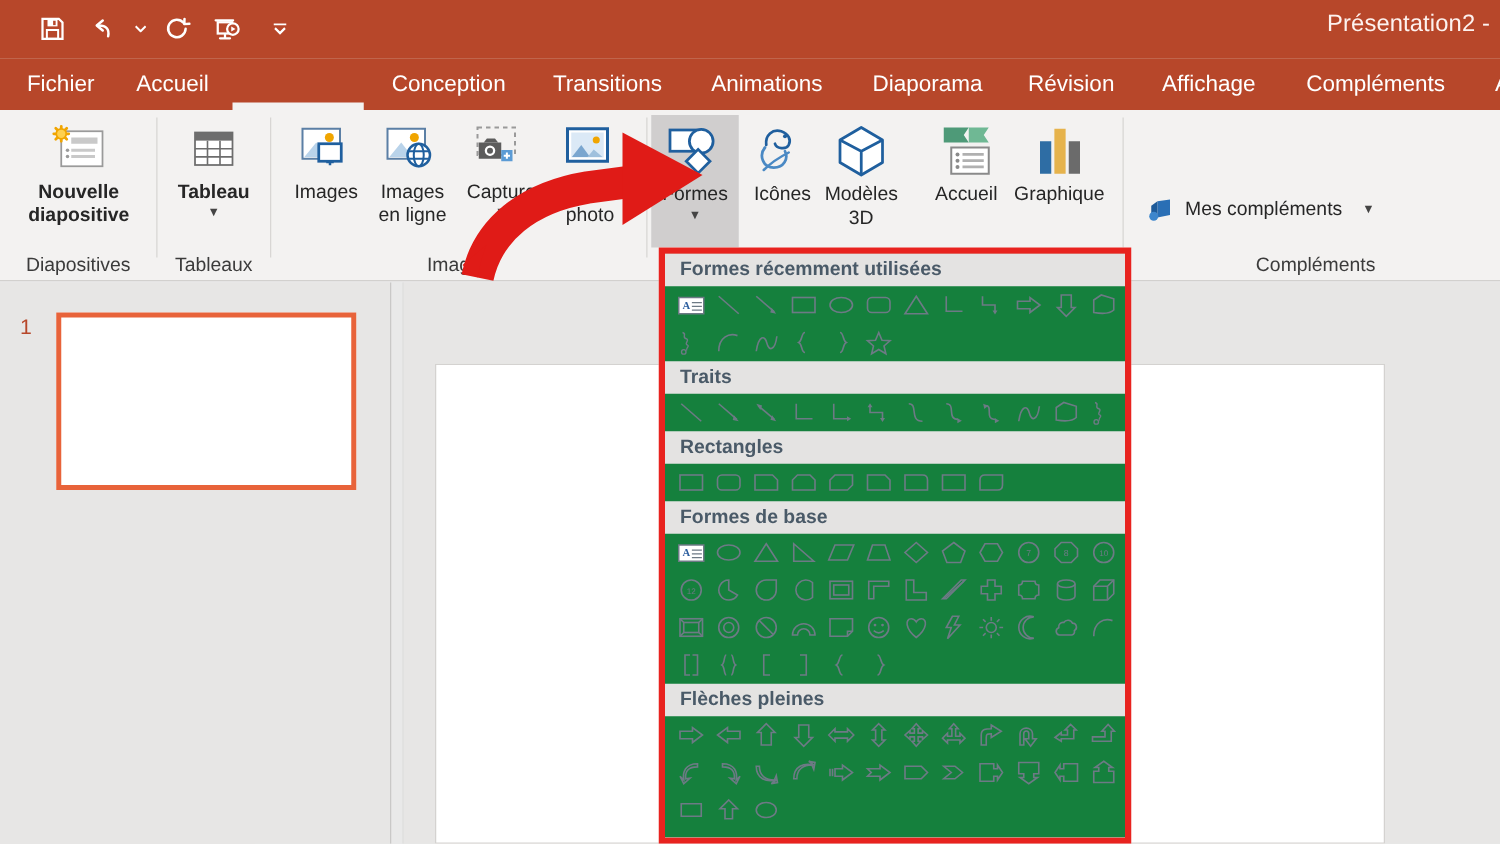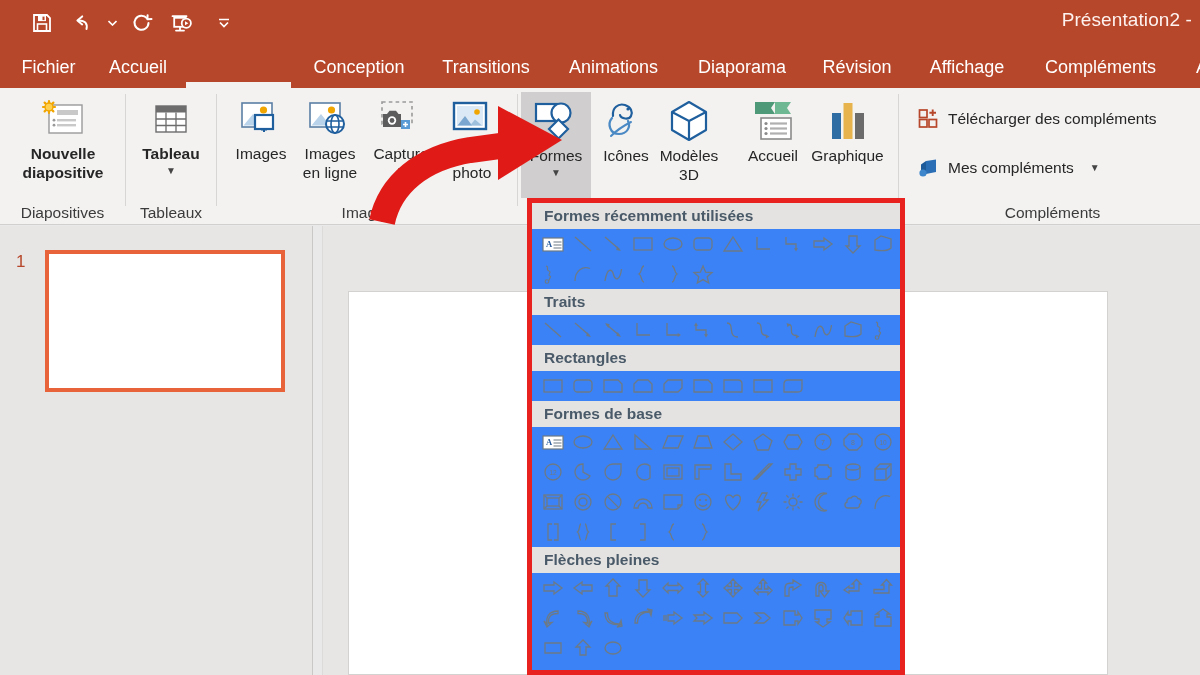--- a/index.html
+++ b/index.html
@@ -108,21 +108,21 @@
     background: #ffffff; border: 1px solid #d4d2d0;
   }
 
   
   .shapes-panel {
     position: absolute; left: 527px; top: 198px; width: 378px; height: 477px;
     background: #ffffff;
     border: 5px solid #e8231f;
     overflow: hidden;
   }
-  .shapes-inner { position: relative; width: 100%; height: 100%; background: #3b82f6; }
+  .shapes-inner { position: relative; width: 100%; height: 100%; background: #15803d; }
   .sec-head {
     height: 26px; background: #e4e3e2; display: flex; align-items: center;
     padding-left: 12px;
     font-size: 15.5px; font-weight: bold; color: #4a5a68;
     white-space: nowrap;
   }
   .shrow {
     display: flex; align-items: center; padding-left: 6px; height: 30px;
   }
   .shcell {
@@ -360,31 +360,20 @@
       <rect x="12" y="17" width="9" height="26" fill="#2e6da4"></rect>
       <rect x="23.5" y="7" width="9" height="36" fill="#e6b34c"></rect>
       <rect x="35" y="17" width="9" height="26" fill="#6b6b6b"></rect>
     </svg>
         </div>
         <div class="lbl">Graphique</div>
       </div>
       <div class="rgroup" style="left: 905px; width: 295px;">
         <div class="rgroup-label">Compléments</div>
       </div>
-      <div class="smallbtn" style="left: 918px; top: 20px;">
-        <span style="display: flex;">
-          <svg width="22" height="22" viewBox="0 0 22 22">
-      <rect x="1.5" y="2" width="7.5" height="7.5" fill="none" stroke="#b7472a" stroke-width="1.7"></rect>
-      <rect x="1.5" y="11.5" width="7.5" height="7.5" fill="none" stroke="#b7472a" stroke-width="1.7"></rect>
-      <rect x="11" y="11.5" width="7.5" height="7.5" fill="none" stroke="#b7472a" stroke-width="1.7"></rect>
-      <path d="M14.7 1.4v6.6M11.4 4.7h6.6" stroke="#b7472a" stroke-width="1.9"></path>
-    </svg>
-        </span>
-        <span>Télécharger des compléments</span>
-      </div>
       <div class="smallbtn" style="left: 918px; top: 69px;">
         <span style="display: flex;">
           <svg width="22" height="22" viewBox="0 0 22 22">
       <path d="M8 4 L18 2.5 L18 15 L8 17 Z" fill="#2a6fb5"></path>
       <path d="M8 4 L3 7.5 L3 17 L8 17 Z" fill="#1c5a99"></path>
       <circle cx="5" cy="16" r="3.6" fill="#3d86cc"></circle>
     </svg>
         </span>
         <span>Mes compléments</span>
         <span class="caret" style="margin-left: 8px;">▼</span>

